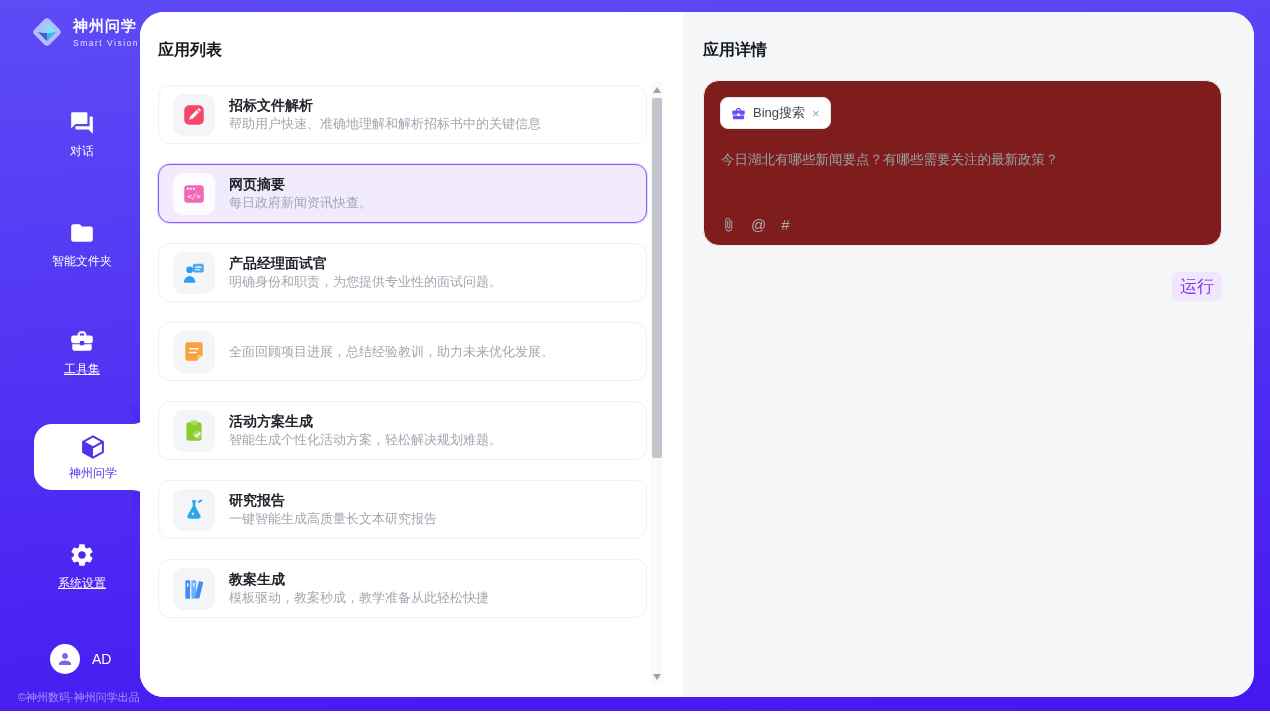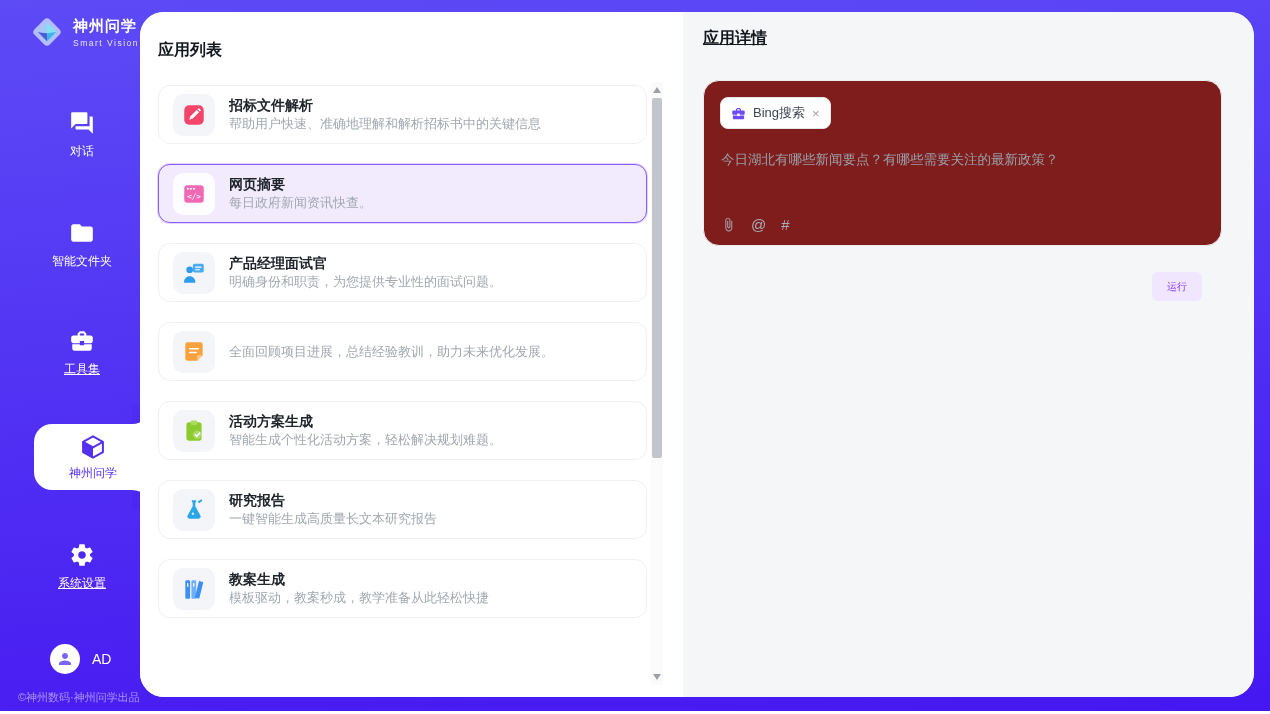--- a/index.html
+++ b/index.html
@@ -51,32 +51,32 @@
 
   
   .sbar { position:absolute; right:20px; top:70px; bottom:12px; width:12px; background:#FAFAFB; border-radius:2px; cursor:pointer; }
   .sbar .arr { position:absolute; left:2px; width:0; height:0; border-left:4px solid transparent; border-right:4px solid transparent; }
   .sbar .arr.up { top:5px; border-bottom:6px solid #9CA1A8; }
   .sbar .arr.down { bottom:5px; border-top:6px solid #9CA1A8; }
   .sbar .thumb { position:absolute; left:1px; top:16px; height:360px; width:10px; background:#C2C6CC; border-radius:2px; cursor:grab; }
 
   
   .detail-pane { position:absolute; left:543px; top:0; right:0; bottom:0; background:#F5F6F8; border-radius:0 24px 24px 0; }
-  .detail-pane .pane-title { position:absolute; left:20px; top:16px;text-decoration:underline; }
+  .detail-pane .pane-title { position:absolute; left:20px; top:28px; }
   .detail-card { position:absolute; left:20px; top:68px; width:519px; height:166px; background:#7f1d1d;
     border:1px solid #EBEDF0; border-radius:16px; }
   .tool-tag { position:absolute; left:16px; top:16px; display:inline-flex; align-items:center; gap:7px;
     padding:6px 10px; background:#fff; border:1px solid #E3E6EA; border-radius:8px; cursor:pointer; }
   .tool-tag .tlabel { font-size:13px; color:#3F4652; }
   .tool-tag .tclose { font-size:13px; color:#9AA1AA; cursor:pointer; line-height:1; }
   .prompt-text { position:absolute; left:17px; top:70px; right:16px; font-size:13.5px; color:#98A0A8; cursor:text; }
   .attach-row { position:absolute; left:17px; bottom:12px; display:flex; align-items:center; gap:15px; color:#A7ADB5; }
   .attach-row .glyph { font-size:15px; cursor:pointer; }
-  .run-btn { position:absolute; top:260px; right:52px; width:50px; height:29px; background:#F0E6FD; color:#8A38F0;
-    font-size:10px; border:none; border-radius:6px; cursor:pointer; font-family:inherit; }
+  .run-btn { position:absolute; top:260px; right:32px; width:50px; height:29px; background:#F0E6FD; color:#8A38F0;
+    font-size:17px; border:none; border-radius:6px; cursor:pointer; font-family:inherit; }
 
   svg { display:block; }
 </style>
 </head>
 <body>
 
 <div class="sidebar">
   <div class="logo">
     <span>
       <svg width="38" height="38" viewBox="0 0 24 24">

